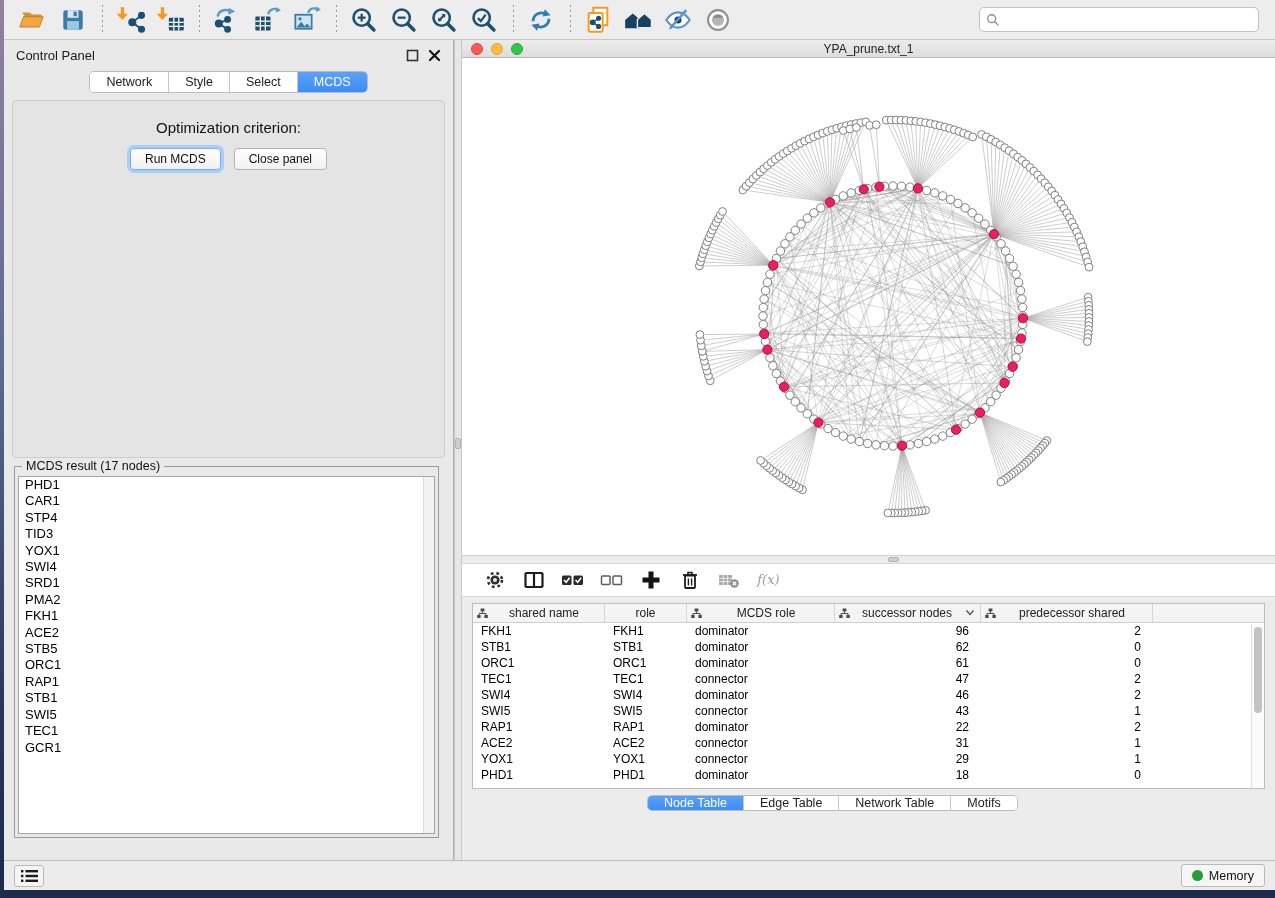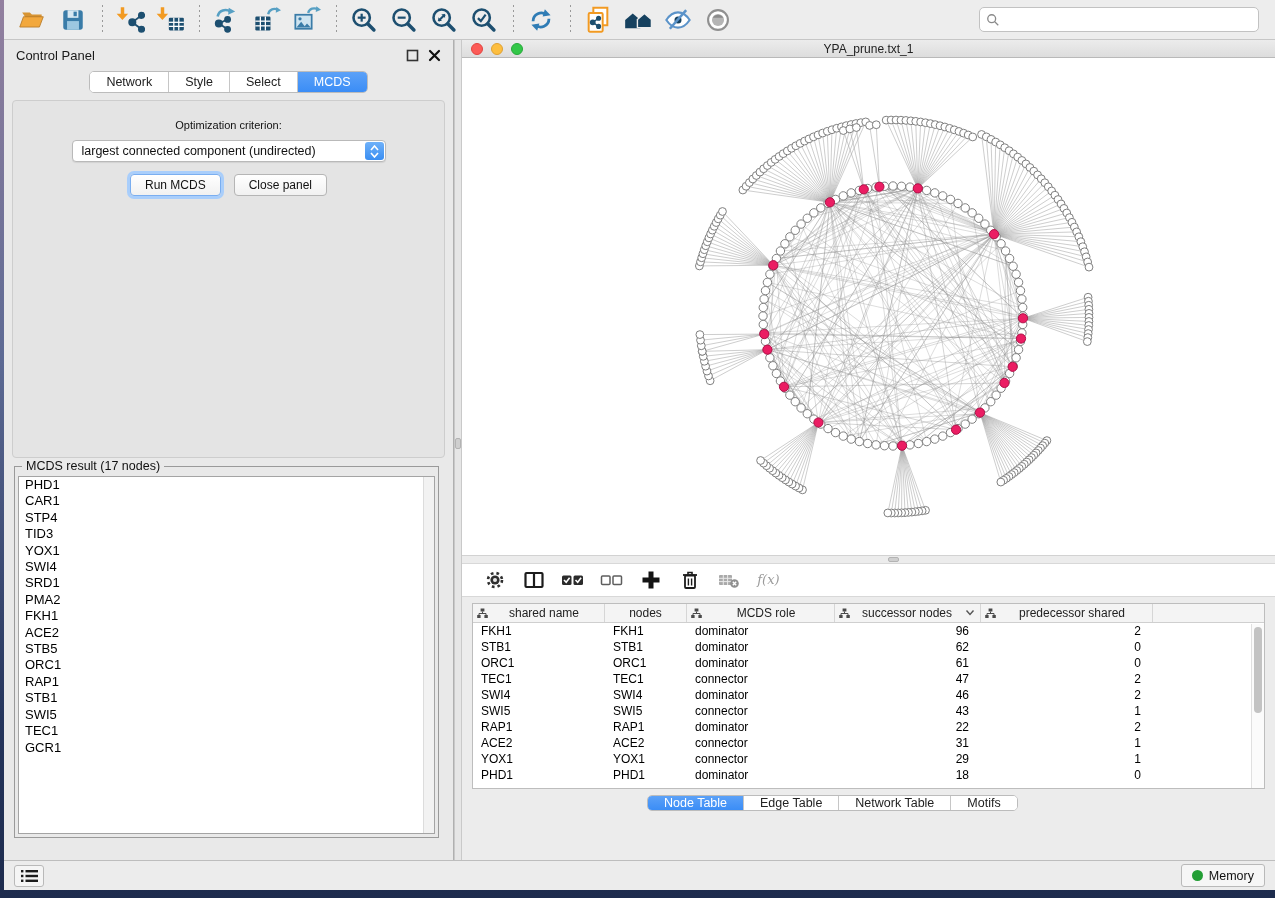--- a/index.html
+++ b/index.html
@@ -36,21 +36,21 @@
 
   .cp-tabs { display:flex; justify-content:center; margin-top:5px; height:22px; }
   .seg { display:flex; border:1px solid #bcbcbc; border-radius:5px; overflow:hidden; background:#fff; }
   .seg .tab { padding:0 16px; font-size:12.5px; color:#222; display:flex; align-items:center;
     border-right:1px solid #c6c6c6; background:#fff; cursor:pointer; }
   .seg .tab:last-child { border-right:none; }
   .seg .tab.active { background:linear-gradient(#5ba1f8,#3b8df6); color:#fff; }
 
   .cp-inner { margin:7px 8px 0 8px; height:358px; background:#e4e4e4;
     border:1px solid #cdcdcd; border-radius:4px; padding-top:18px; }
-  .opt-label { text-align:center; font-size:11px; color:#111; }
+  .opt-label { text-align:center; font-size:15px; color:#111; }
   .select-row { display:flex; justify-content:center; margin-top:9px; }
   .mac-select { width:314px; height:22px; background:#fff; border:1px solid #b9b9b9;
     border-radius:4px; display:flex; align-items:center; cursor:pointer;
     box-shadow:0 1px 1px rgba(0,0,0,.08); }
   .mac-select .val { flex:1; font-size:12.5px; padding-left:9px; color:#111; white-space:nowrap; }
   .mac-select .stepper { width:19px; height:18px; margin-right:1px; border-radius:3px;
     background:linear-gradient(#6fb1f9,#3a8ef2); display:flex; flex-direction:column;
     align-items:center; justify-content:center; gap:1px; }
   .btn-row { display:flex; justify-content:center; gap:13px; margin-top:12px; }
   .mac-btn { height:22px; padding:0 14px; font-size:12px; color:#111;
@@ -318,33 +318,20 @@
         <span class="seg" id="cp-seg">
             <span class="tab">Network</span>
             <span class="tab">Style</span>
             <span class="tab">Select</span>
             <span class="tab active">MCDS</span>
           </span>
       </div>
 
       <div class="cp-inner">
         <div class="opt-label">Optimization criterion:</div>
-        <div class="select-row">
-          <span class="mac-select">
-            <span class="val">largest connected component (undirected)</span>
-            <span class="stepper">
-              <svg width="9" height="6" viewBox="0 0 9 6">
-                  <path d="M1 5 L4.5 1 L8 5" stroke="#fff" stroke-width="1.6" fill="none"></path>
-                </svg>
-              <svg width="9" height="6" viewBox="0 0 9 6">
-                  <path d="M1 1 L4.5 5 L8 1" stroke="#fff" stroke-width="1.6" fill="none"></path>
-                </svg>
-            </span>
-          </span>
-        </div>
         <div class="btn-row">
           <button class="mac-btn focused">Run MCDS</button>
           <button class="mac-btn">Close panel</button>
         </div>
       </div>
 
       <div class="result-box">
         <span class="result-legend">MCDS result (17 nodes)</span>
         <div class="result-list" id="mcds-list">
           <div class="result-scroll"></div>
@@ -1182,21 +1169,21 @@
               <div class="th" style="width: 132px;">
                 <svg width="11" height="11" viewBox="0 0 11 11">
                   <rect x="3.6" y="0.5" width="3.8" height="3" fill="#4a4a4a"></rect>
                   <rect x="0.2" y="7" width="3.4" height="3" fill="#4a4a4a"></rect>
                   <rect x="7.4" y="7" width="3.4" height="3" fill="#4a4a4a"></rect>
                   <path d="M5.5 3.5v2M2 7V5.5h7V7M2 5.5h7" stroke="#4a4a4a" stroke-width="1" fill="none"></path>
                 </svg>
                 <span class="hlabel">shared name</span>
               </div>
               <div class="th" style="width: 82px;">
-                <span class="hlabel">nodes</span>
+                <span class="hlabel">role</span>
               </div>
               <div class="th" style="width: 148px;">
                 <svg width="11" height="11" viewBox="0 0 11 11">
                   <rect x="3.6" y="0.5" width="3.8" height="3" fill="#4a4a4a"></rect>
                   <rect x="0.2" y="7" width="3.4" height="3" fill="#4a4a4a"></rect>
                   <rect x="7.4" y="7" width="3.4" height="3" fill="#4a4a4a"></rect>
                   <path d="M5.5 3.5v2M2 7V5.5h7V7M2 5.5h7" stroke="#4a4a4a" stroke-width="1" fill="none"></path>
                 </svg>
                 <span class="hlabel">MCDS role</span>
               </div>

